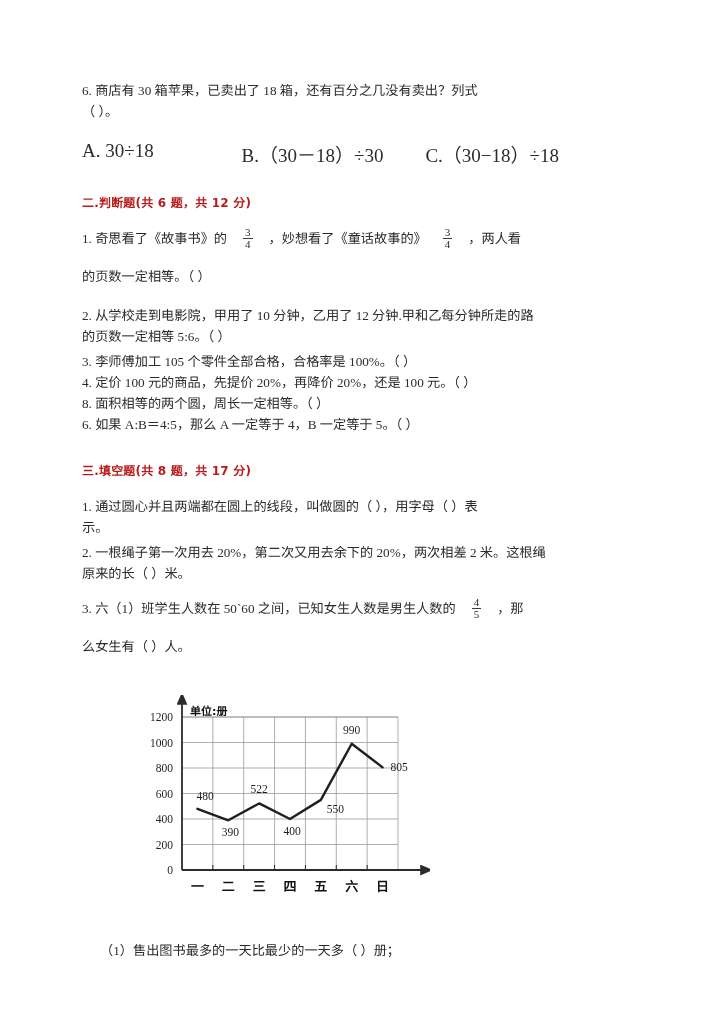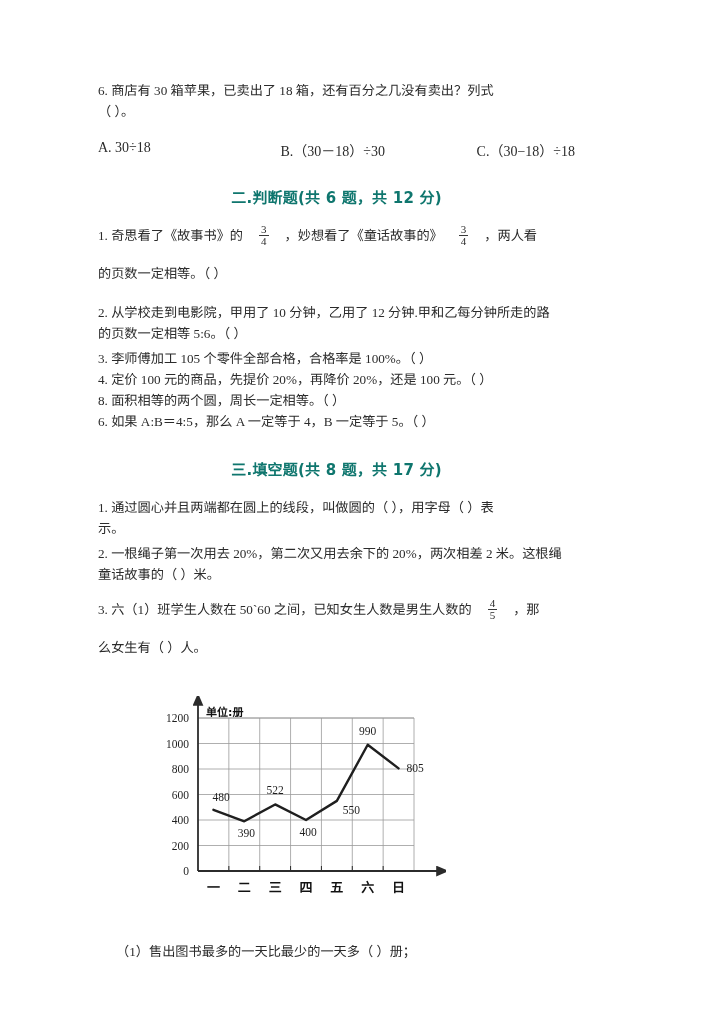--- a/index.html
+++ b/index.html
@@ -10,21 +10,21 @@
   body {
     width: 720px;
     height: 1018px;
     position: relative;
     font-family: "Liberation Serif", "DejaVu Serif", serif;
     color: #1a1a1a;
     overflow: hidden;
   }
   .page {
     position: absolute;
-    left: 16px; top: 0;
+    left: 0; top: 0;
     width: 603px;
     height: 1018px;
     box-sizing: border-box;
     padding: 80px 44px 0 82px;
   }
 
   
   .q-line {
     font-size: 13.2px;
     line-height: 21px;
@@ -32,37 +32,36 @@
     text-align: justify;
   }
   .q-block {
     margin-bottom: 4px;
   }
 
   
   .options {
     display: flex;
     margin-top: 18px;
-    font-size: 14px;
+    font-size: 19px;
     color: #2b2b2b;
     gap: 42px;
   }
   .opt { white-space: nowrap; }
   .opt-a { width: 205px; }
   .opt-b { width: 225px; }
   .opt-c { flex: 1; }
 
   
   .section-head {
     font-family: "DejaVu Sans", "Liberation Sans", sans-serif;
     font-weight: bold;
-    font-size: 15px;
-    color: #0f766e;
+    font-size: 12px;
+    color: #b91c1c;
     letter-spacing: .2px;
-    text-align: center;
   }
 
   
   .frac {
     display: inline-block;
     vertical-align: middle;
     text-align: center;
     font-size: 11px;
     line-height: 1.04;
     margin: 0 16px;
@@ -135,21 +134,21 @@
 
   <div class="sp-18"></div>
 
   <div class="q-line q-block">
     <div>1. 通过圆心并且两端都在圆上的线段，叫做圆的（        ），用字母（        ）表</div>
     <div>示。</div>
   </div>
 
   <div class="q-line q-block">
     <div>2. 一根绳子第一次用去 20%，第二次又用去余下的 20%，两次相差 2 米。这根绳</div>
-    <div>童话故事的（        ）米。</div>
+    <div>原来的长（        ）米。</div>
   </div>
 
   <div class="sp-10"></div>
 
   <div class="q-line">
     <span>3. 六（1）班学生人数在 50ˋ60 之间，已知女生人数是男生人数的</span><span class="frac"><span class="num">4</span><span class="den">5</span></span><span>，那</span>
   </div>
 
   <div class="sp-14"></div>
 

